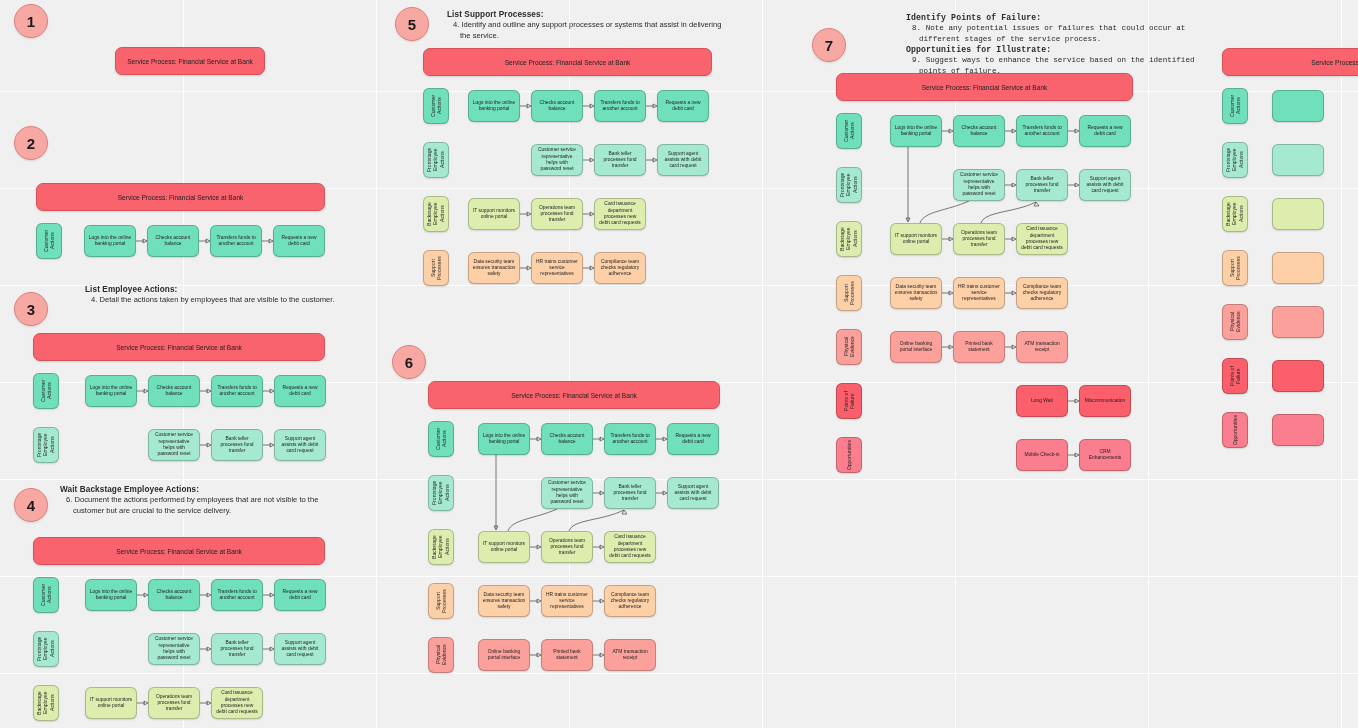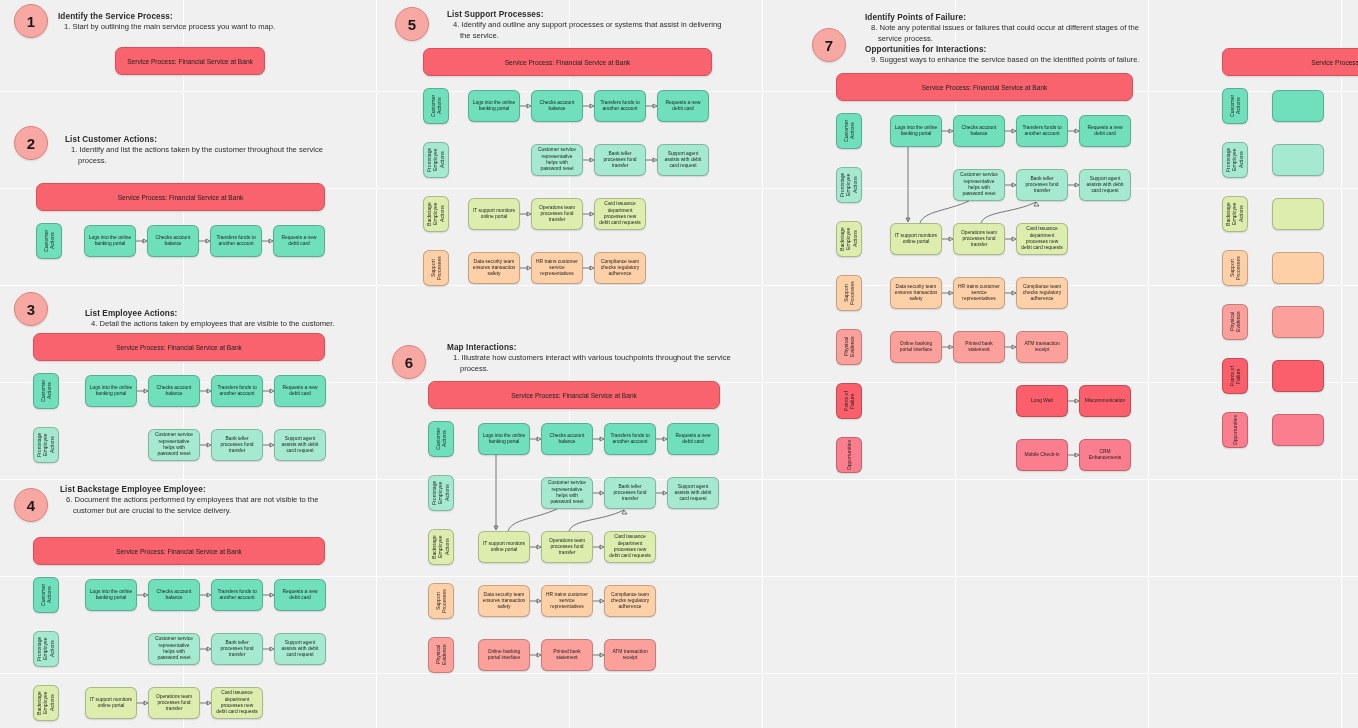--- a/index.html
+++ b/index.html
@@ -92,53 +92,45 @@
   }
 
   svg.conn { position: absolute; left: 0; top: 0; overflow: visible; pointer-events: none; }
   svg.conn path, svg.conn line { stroke: #555; stroke-width: 0.8; fill: none; }
 </style>
 </head>
 <body>
 
 <div id="canvas">
     <div class="step-bubble" style="left: 14px; top: 4px;">1</div>
-    <div class="instr" style="left: 58px; top: 11px; width: 270px;">
-      <div class="hd">Identify the Service Process:</div>
-      <div class="li">1. Start by outlining the main service process you want to map.</div>
-    </div>
     <div class="bp" style="left: 115px; top: 47px;">
       <div class="bp-title" style="position: absolute; left: 0px; top: 0px; width: 150px; height: 28px; background: rgb(248, 99, 110);">Service Process: Financial Service at Bank</div>
       <svg class="conn" width="190" height="60"></svg>
     </div>
     <div class="step-bubble" style="left: 14px; top: 126px;">2</div>
-    <div class="instr" style="left: 65px; top: 134px; width: 270px;">
-      <div class="hd">List Customer Actions:</div>
-      <div class="li">1. Identify and list the actions taken by the customer throughout the service process.</div>
-    </div>
     <div class="bp" style="left: 36px; top: 183px;">
       <div class="bp-title" style="position: absolute; left: 0px; top: 0px; width: 289px; height: 28px; background: rgb(248, 99, 110);">Service Process: Financial Service at Bank</div>
       <svg class="conn" width="329" height="114">
         <path d="M100 58 L108 58"></path>
         <path d="M107 56 L111 58 L107 60 Z" fill="#555" stroke="none"></path>
         <path d="M163 58 L171 58"></path>
         <path d="M170 56 L174 58 L170 60 Z" fill="#555" stroke="none"></path>
         <path d="M226 58 L234 58"></path>
         <path d="M233 56 L237 58 L233 60 Z" fill="#555" stroke="none"></path>
       </svg>
       <div class="lane-label" style="left: 0px; top: 40px; width: 26px; height: 36px; background: rgb(111, 224, 187);">
         <span>Customer Actions</span>
       </div>
       <div class="node" style="left: 48px; top: 42px; width: 52px; height: 32px; background: rgb(111, 224, 187);">Logs into the online banking portal</div>
       <div class="node" style="left: 111px; top: 42px; width: 52px; height: 32px; background: rgb(111, 224, 187);">Checks account balance</div>
       <div class="node" style="left: 174px; top: 42px; width: 52px; height: 32px; background: rgb(111, 224, 187);">Transfers funds to another account</div>
       <div class="node" style="left: 237px; top: 42px; width: 52px; height: 32px; background: rgb(111, 224, 187);">Requests a new debit card</div>
     </div>
     <div class="step-bubble" style="left: 14px; top: 292px;">3</div>
-    <div class="instr" style="left: 85px; top: 308px; width: 270px;">
+    <div class="instr" style="left: 85px; top: 284px; width: 270px;">
       <div class="hd">List Employee Actions:</div>
       <div class="li">4. Detail the actions taken by employees that are visible to the customer.</div>
     </div>
     <div class="bp" style="left: 33px; top: 333px;">
       <div class="bp-title" style="position: absolute; left: 0px; top: 0px; width: 292px; height: 28px; background: rgb(248, 99, 110);">Service Process: Financial Service at Bank</div>
       <svg class="conn" width="332" height="168">
         <path d="M104 58 L112 58"></path>
         <path d="M111 56 L115 58 L111 60 Z" fill="#555" stroke="none"></path>
         <path d="M167 58 L175 58"></path>
         <path d="M174 56 L178 58 L174 60 Z" fill="#555" stroke="none"></path>
@@ -159,21 +151,21 @@
       <div class="lane-label" style="left: 0px; top: 94px; width: 26px; height: 36px; background: rgb(165, 234, 208);">
         <span>Frontstage
 Employee Actions</span>
       </div>
       <div class="node" style="left: 115px; top: 96px; width: 52px; height: 32px; background: rgb(165, 234, 208);">Customer service representative helps with password reset</div>
       <div class="node" style="left: 178px; top: 96px; width: 52px; height: 32px; background: rgb(165, 234, 208);">Bank teller processes fund transfer</div>
       <div class="node" style="left: 241px; top: 96px; width: 52px; height: 32px; background: rgb(165, 234, 208);">Support agent assists with debit card request</div>
     </div>
     <div class="step-bubble" style="left: 14px; top: 488px;">4</div>
     <div class="instr" style="left: 60px; top: 484px; width: 272px;">
-      <div class="hd">List Backstage Employee Employee:</div>
+      <div class="hd">Wait Backstage Employee Actions:</div>
       <div class="li">6. Document the actions performed by employees that are not visible to the customer but are crucial to the service delivery.</div>
     </div>
     <div class="bp" style="left: 33px; top: 537px;">
       <div class="bp-title" style="position: absolute; left: 0px; top: 0px; width: 292px; height: 28px; background: rgb(248, 99, 110);">Service Process: Financial Service at Bank</div>
       <svg class="conn" width="332" height="222">
         <path d="M104 58 L112 58"></path>
         <path d="M111 56 L115 58 L111 60 Z" fill="#555" stroke="none"></path>
         <path d="M167 58 L175 58"></path>
         <path d="M174 56 L178 58 L174 60 Z" fill="#555" stroke="none"></path>
         <path d="M230 58 L238 58"></path>
@@ -258,24 +250,20 @@
       <div class="node" style="left: 108px; top: 150px; width: 52px; height: 32px; background: rgb(220, 237, 174);">Operations team processes fund transfer</div>
       <div class="node" style="left: 171px; top: 150px; width: 52px; height: 32px; background: rgb(220, 237, 174);">Card issuance department processes new debit card requests</div>
       <div class="lane-label" style="left: 0px; top: 202px; width: 26px; height: 36px; background: rgb(254, 208, 168);">
         <span>Support Processes</span>
       </div>
       <div class="node" style="left: 45px; top: 204px; width: 52px; height: 32px; background: rgb(254, 208, 168);">Data security team ensures transaction safety</div>
       <div class="node" style="left: 108px; top: 204px; width: 52px; height: 32px; background: rgb(254, 208, 168);">HR trains customer service representatives</div>
       <div class="node" style="left: 171px; top: 204px; width: 52px; height: 32px; background: rgb(254, 208, 168);">Compliance team checks regulatory adherence</div>
     </div>
     <div class="step-bubble" style="left: 392px; top: 345px;">6</div>
-    <div class="instr" style="left: 447px; top: 342px; width: 285px;">
-      <div class="hd">Map Interactions:</div>
-      <div class="li">1. Illustrate how customers interact with various touchpoints throughout the service process.</div>
-    </div>
     <div class="bp" style="left: 428px; top: 381px;">
       <div class="bp-title" style="position: absolute; left: 0px; top: 0px; width: 292px; height: 28px; background: rgb(248, 99, 110);">Service Process: Financial Service at Bank</div>
       <svg class="conn" width="332" height="330">
         <path d="M102 58 L110 58"></path>
         <path d="M109 56 L113 58 L109 60 Z" fill="#555" stroke="none"></path>
         <path d="M165 58 L173 58"></path>
         <path d="M172 56 L176 58 L172 60 Z" fill="#555" stroke="none"></path>
         <path d="M228 58 L236 58"></path>
         <path d="M235 56 L239 58 L235 60 Z" fill="#555" stroke="none"></path>
         <path d="M165 112 L173 112"></path>
@@ -328,24 +316,24 @@
       <div class="node" style="left: 113px; top: 204px; width: 52px; height: 32px; background: rgb(254, 208, 168);">HR trains customer service representatives</div>
       <div class="node" style="left: 176px; top: 204px; width: 52px; height: 32px; background: rgb(254, 208, 168);">Compliance team checks regulatory adherence</div>
       <div class="lane-label" style="left: 0px; top: 256px; width: 26px; height: 36px; background: rgb(251, 160, 155);">
         <span>Physical Evidence</span>
       </div>
       <div class="node" style="left: 50px; top: 258px; width: 52px; height: 32px; background: rgb(251, 160, 155);">Online banking portal interface</div>
       <div class="node" style="left: 113px; top: 258px; width: 52px; height: 32px; background: rgb(251, 160, 155);">Printed bank statement</div>
       <div class="node" style="left: 176px; top: 258px; width: 52px; height: 32px; background: rgb(251, 160, 155);">ATM transaction receipt</div>
     </div>
     <div class="step-bubble" style="left: 812px; top: 28px;">7</div>
-    <div class="instr" style="left: 865px; top: 12px; width: 290px;">
+    <div class="instr" style="left: 906px; top: 12px; width: 290px; font-family: Liberation Mono, monospace;">
       <div class="hd">Identify Points of Failure:</div>
       <div class="li">8. Note any potential issues or failures that could occur at different stages of the service process.</div>
-      <div class="hd">Opportunities for Interactions:</div>
+      <div class="hd">Opportunities for Illustrate:</div>
       <div class="li">9. Suggest ways to enhance the service based on the identified points of failure.</div>
     </div>
     <div class="bp" style="left: 836px; top: 73px;">
       <div class="bp-title" style="position: absolute; left: 0px; top: 0px; width: 297px; height: 28px; background: rgb(248, 99, 110);">Service Process: Financial Service at Bank</div>
       <svg class="conn" width="337" height="438">
         <path d="M106 58 L114 58"></path>
         <path d="M113 56 L117 58 L113 60 Z" fill="#555" stroke="none"></path>
         <path d="M169 58 L177 58"></path>
         <path d="M176 56 L180 58 L176 60 Z" fill="#555" stroke="none"></path>
         <path d="M232 58 L240 58"></path>

